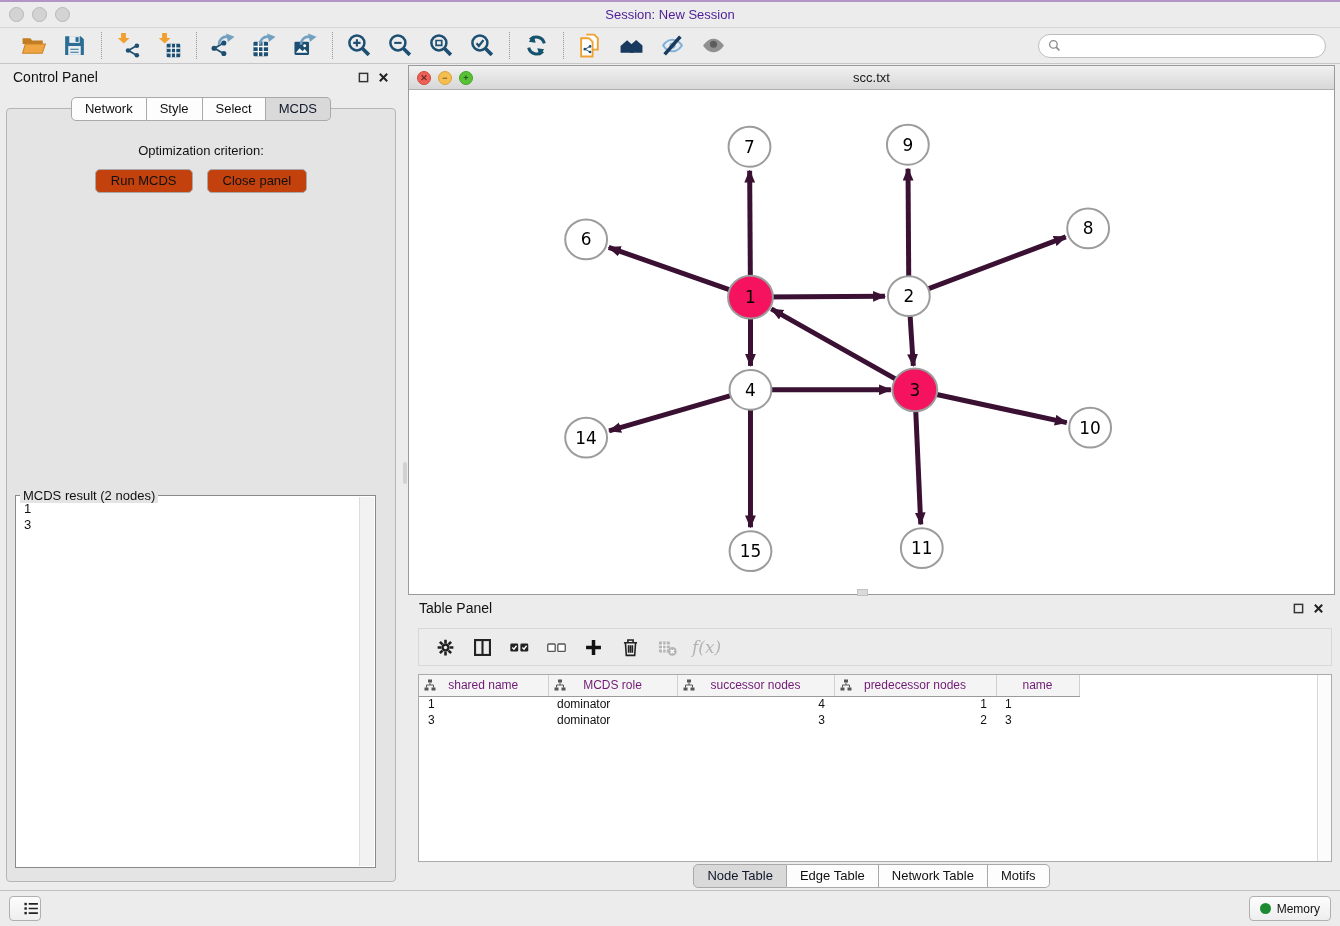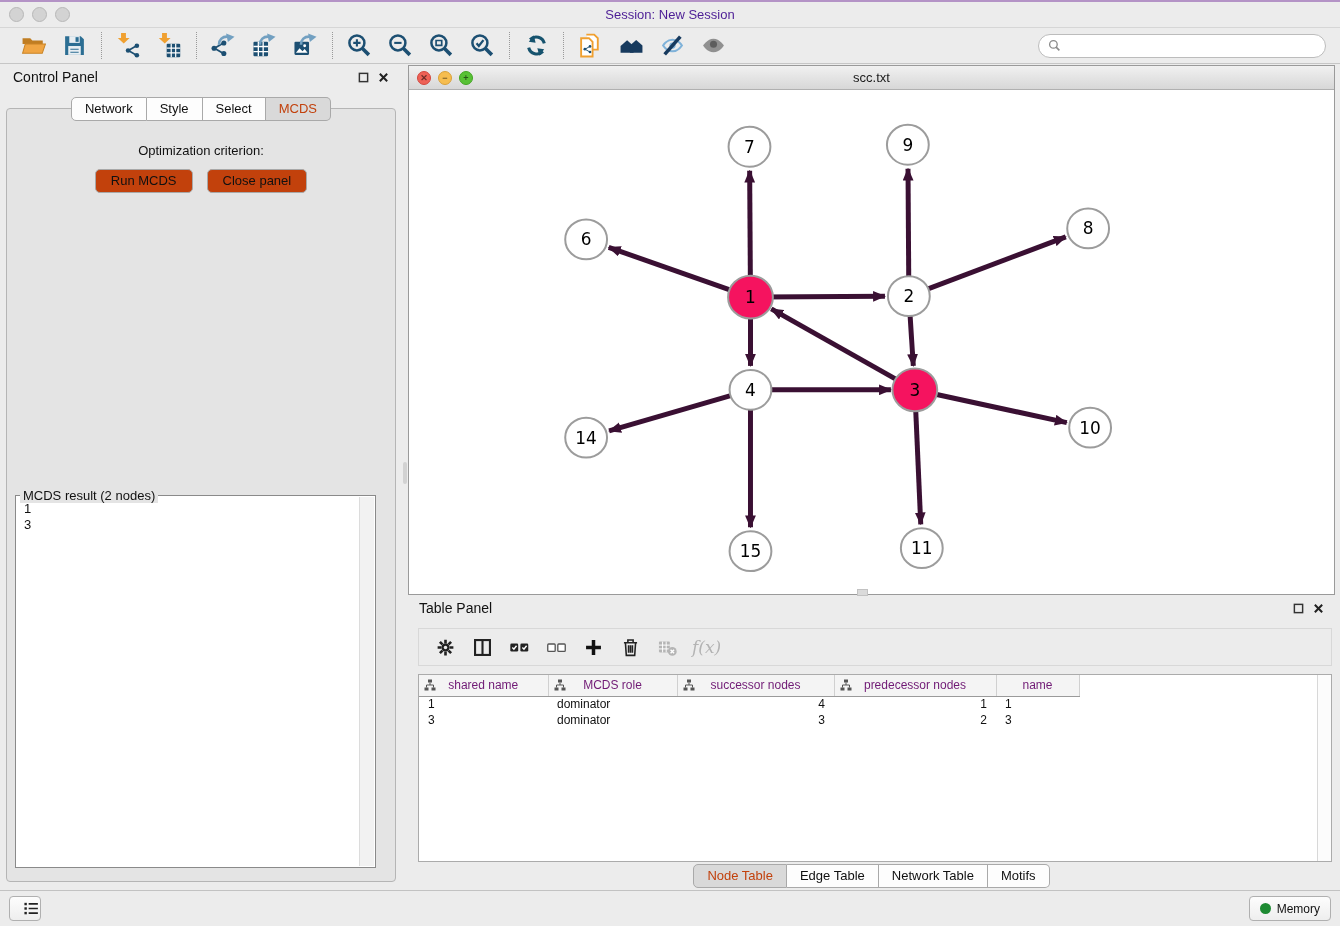--- a/index.html
+++ b/index.html
@@ -33,21 +33,21 @@
   
   .control-panel{position:absolute;left:0;top:0;width:402px;height:100%;background:#ececec;}
   .panel-header{height:26px;display:flex;align-items:center;padding:0 13px;font-size:14px;}
   .ph-icons{margin-left:auto;display:flex;gap:9px;align-items:center;}
   .ph-icons svg{width:11px;height:11px;}
   .tabs-row{display:flex;justify-content:center;}
   .cp-tabs{position:absolute;top:33px;left:0;right:0;z-index:2;}
   .tab{background:#fdfdfd;border:1px solid #a9a9a9;border-left:none;padding:3px 13px 4px;font-size:13px;color:#111;text-align:right;}
   .tab:first-child{border-left:1px solid #a9a9a9;border-radius:5px 0 0 5px;}
   .tab:last-child{border-radius:0 5px 5px 0;}
-  .tab-active{background:#d9d9d9;color:#c2410c;}
+  .tab-active{background:#d9d9d9;color:#0f172a;}
   .cp-content{position:absolute;left:6px;right:6px;top:44px;bottom:8px;background:#e4e4e4;
               border:1px solid #b5b5b5;border-radius:4px;}
   .opt-label{margin-top:34px;text-align:center;font-size:13px;}
   .select{margin:9px auto 0;width:308px;height:23px;background:#fff;border:1px solid #b9b9b9;border-radius:5px;
           display:flex;align-items:center;padding:0 6px 0 10px;box-sizing:border-box;font-size:13px;}
   .select .sel-val{flex:1;}
   .select svg{width:9px;height:15px;}
   .btn-row{display:flex;justify-content:center;gap:14px;margin-top:11px;}
   .btn{background:#c2410c;border:1px solid #a8a8a8;border-radius:5px;padding:3px 15px 4px;font-size:13px;}
   .result-box{position:absolute;left:8px;right:19px;top:386px;bottom:13px;border:1px solid #8a8a8a;background:#fff;}

